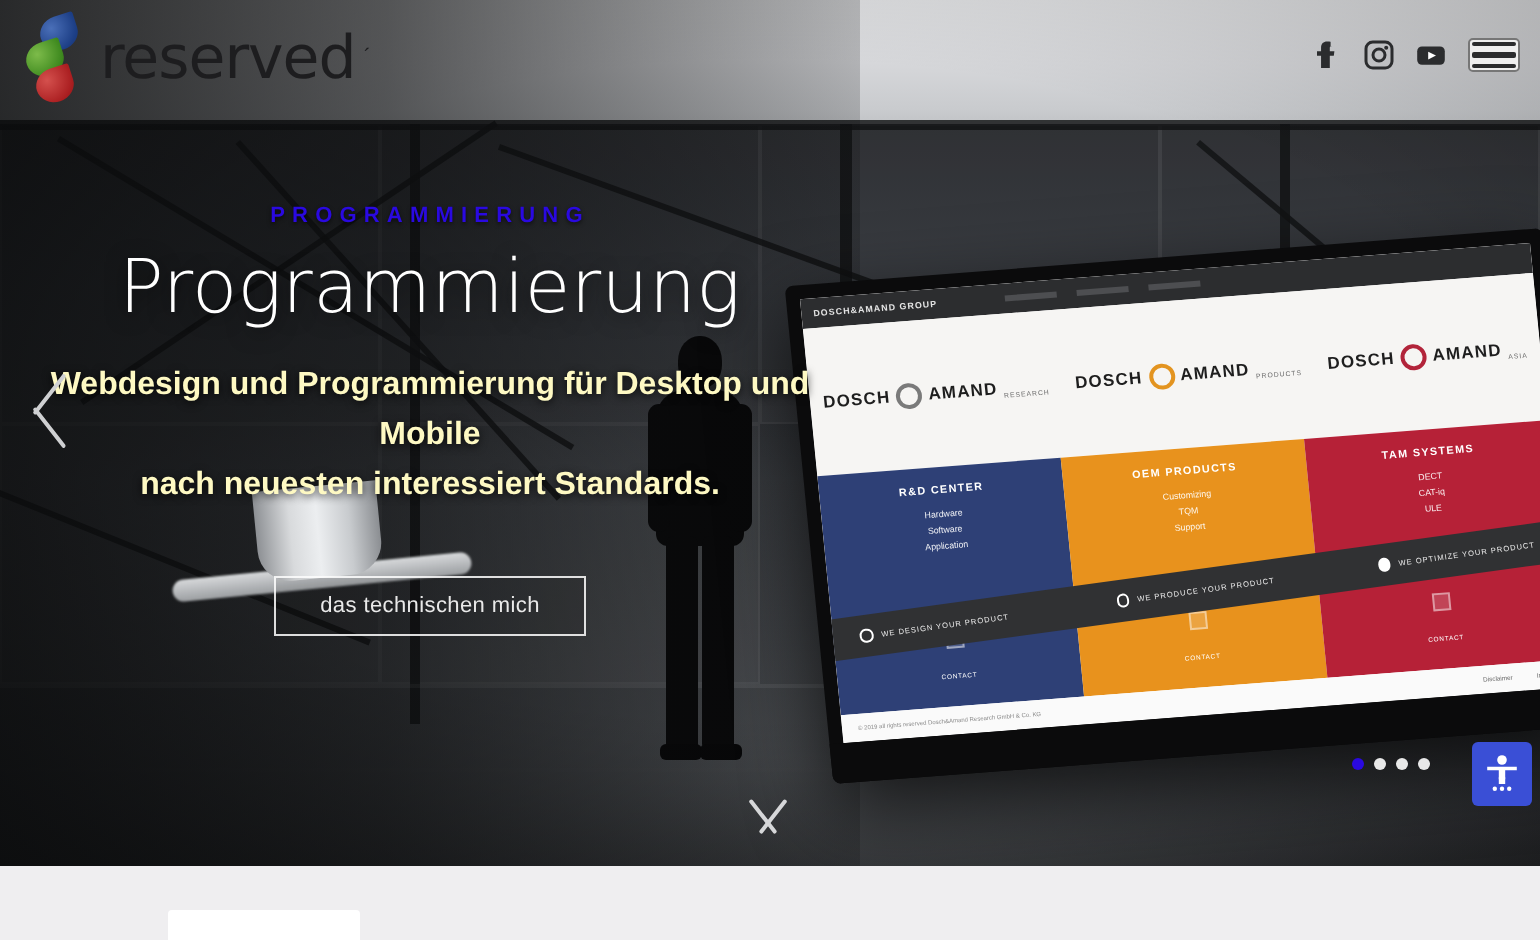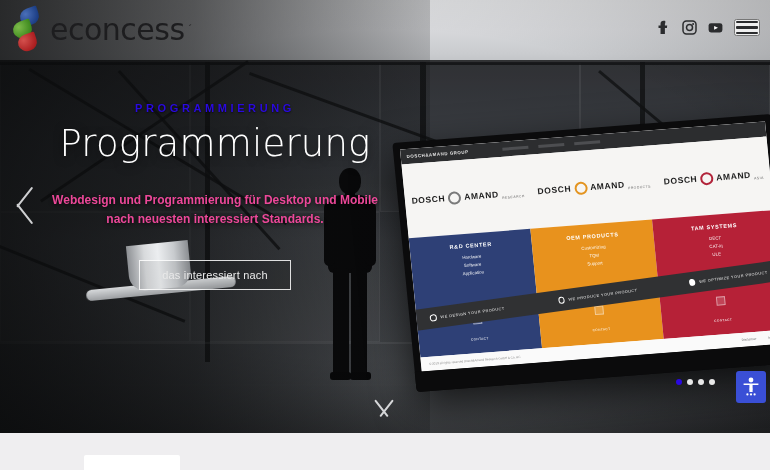--- a/index.html
+++ b/index.html
@@ -70,21 +70,21 @@
   .burger { width:26px; height:17px; display:flex; flex-direction:column; justify-content:space-between; }
   .burger span { display:block; height:2.4px; background:#2b2c2e; border-radius:1px; }
 
   
   .hero-copy { position:absolute; left:0; top:102px; width:430px; z-index:30; text-align:center; }
   .eyebrow { font-size:11px; font-weight:700; letter-spacing:3.6px; color:#2a09e0;
              text-shadow:0 1px 2px rgba(0,0,0,.6); }
   .headline { margin-top:8px; font-size:37px; line-height:1.17; font-weight:300; color:#fff;
               font-family:"DejaVu Sans", sans-serif; letter-spacing:.2px;
               text-shadow:0 2px 10px rgba(0,0,0,.65); }
-  .subline { margin-top:26px; font-size:12px; line-height:1.55; font-weight:700; color:#ec4899;
+  .subline { margin-top:16px; font-size:16px; line-height:1.55; font-weight:700; color:#fef9c3;
              text-shadow:0 1px 4px rgba(0,0,0,.8); }
   .cta { display:inline-block; margin-top:32px; padding:8px 22px; font-size:11px; color:#e9e9e9;
          border:1px solid rgba(255,255,255,.85); background:rgba(0,0,0,.06); letter-spacing:.2px; }
 
   
   .arrow-left { position:absolute; left:4px; top:182px; width:26px; height:46px; z-index:35; }
   .arrow-left:before, .arrow-left:after { content:""; position:absolute; left:12px; width:2px; height:25px;
       background:#cfd0d2; border-radius:1px; }
   .arrow-left:before { top:0;  transform:rotate(38deg);  transform-origin:bottom; }
   .arrow-left:after  { top:22px; transform:rotate(-38deg); transform-origin:top; }
@@ -316,21 +316,21 @@
 
     <div class="hero-copy">
       <div class="eyebrow">PROGRAMMIERUNG</div>
       <h1 class="headline">
         <span>Programmierung</span><br>
       </h1>
       <p class="subline">
         <span>Webdesign und Programmierung für Desktop und Mobile</span><br>
         <span>nach neuesten interessiert Standards.</span>
       </p>
-      <a class="cta">das interessiert nach</a>
+      <a class="cta">das technischen mich</a>
     </div>
 
     <div class="arrow-left"></div>
     <div class="scroll-down"></div>
 
     <div class="dots">
       <i class="on"></i>
       <i></i>
       <i></i>
       <i></i>
@@ -355,21 +355,21 @@
         <span class="drop d-blue">
             <i></i>
           </span>
         <span class="drop d-green">
             <i></i>
           </span>
         <span class="drop d-red">
             <i></i>
           </span>
       </div>
-      <span class="logo-word">econcess</span>
+      <span class="logo-word">reserved</span>
       <span class="logo-tm">´</span>
     </div>
 
     <div class="header-right">
       <a class="soc">
         <svg width="15" height="15" viewBox="0 0 15 15">
             <path d="M8.9 14V7.9h2l.3-2.3H8.9V4.1c0-.67.19-1.12 1.14-1.12H9.3V.9C9.08.87 8.35.8 7.5.8c-1.76 0-2.97 1.08-2.97 3.06v1.74H2.5v2.3h2.03V14z" fill="#2b2c2e"></path>
           </svg>
       </a>
       <a class="soc">

